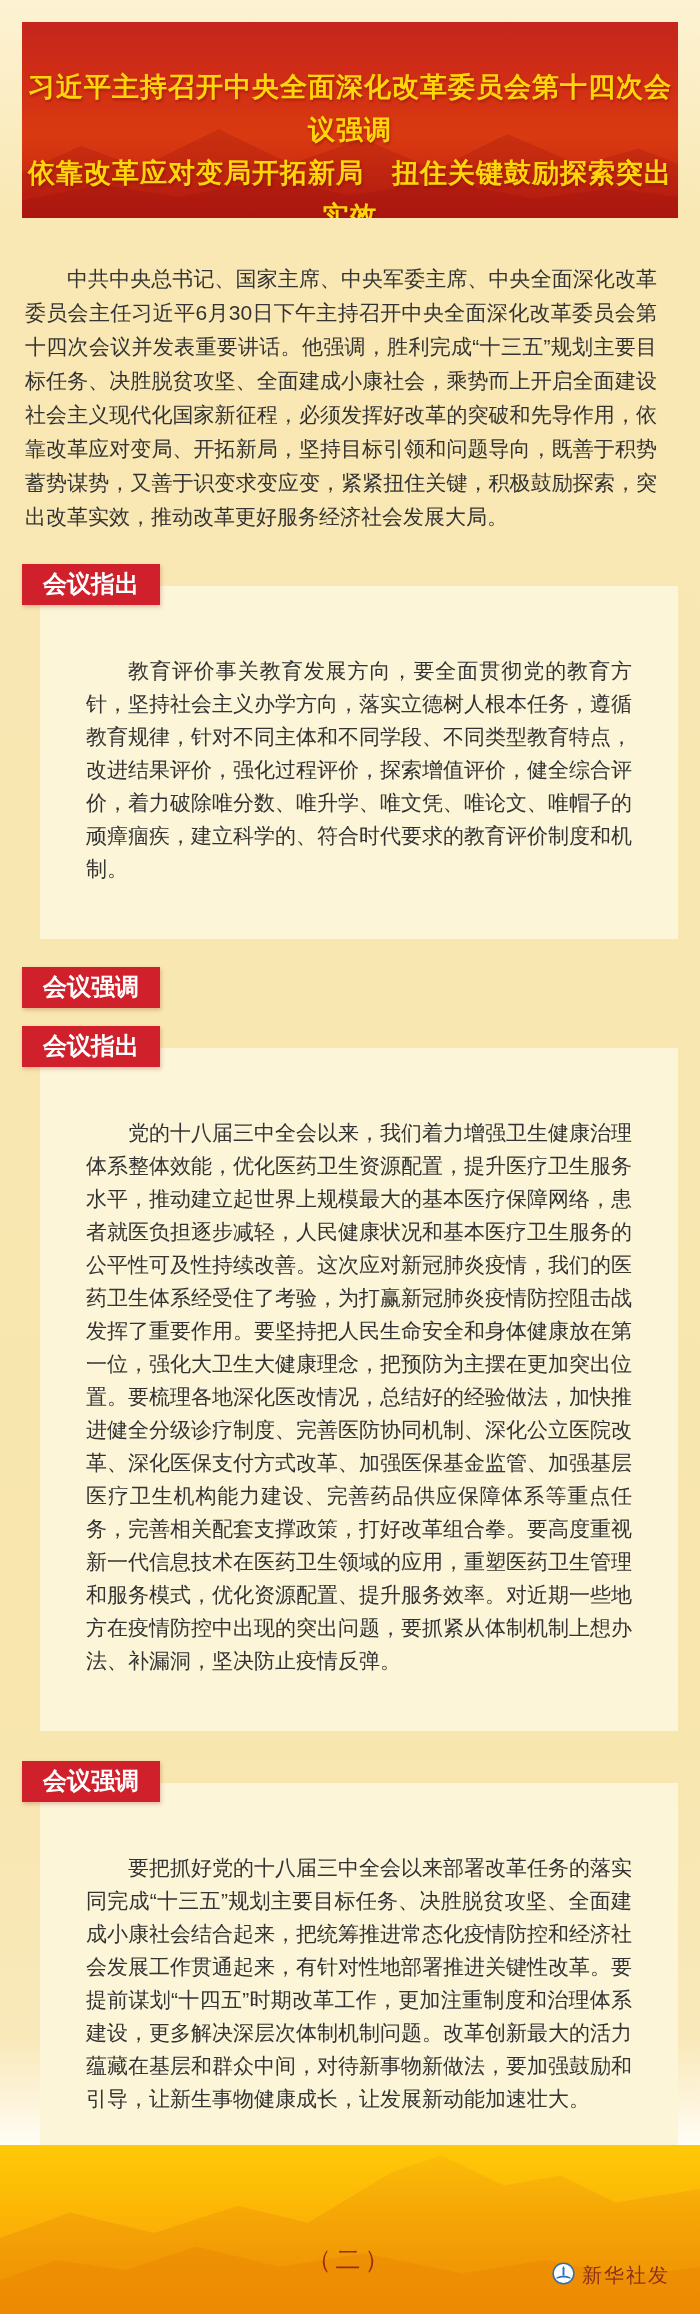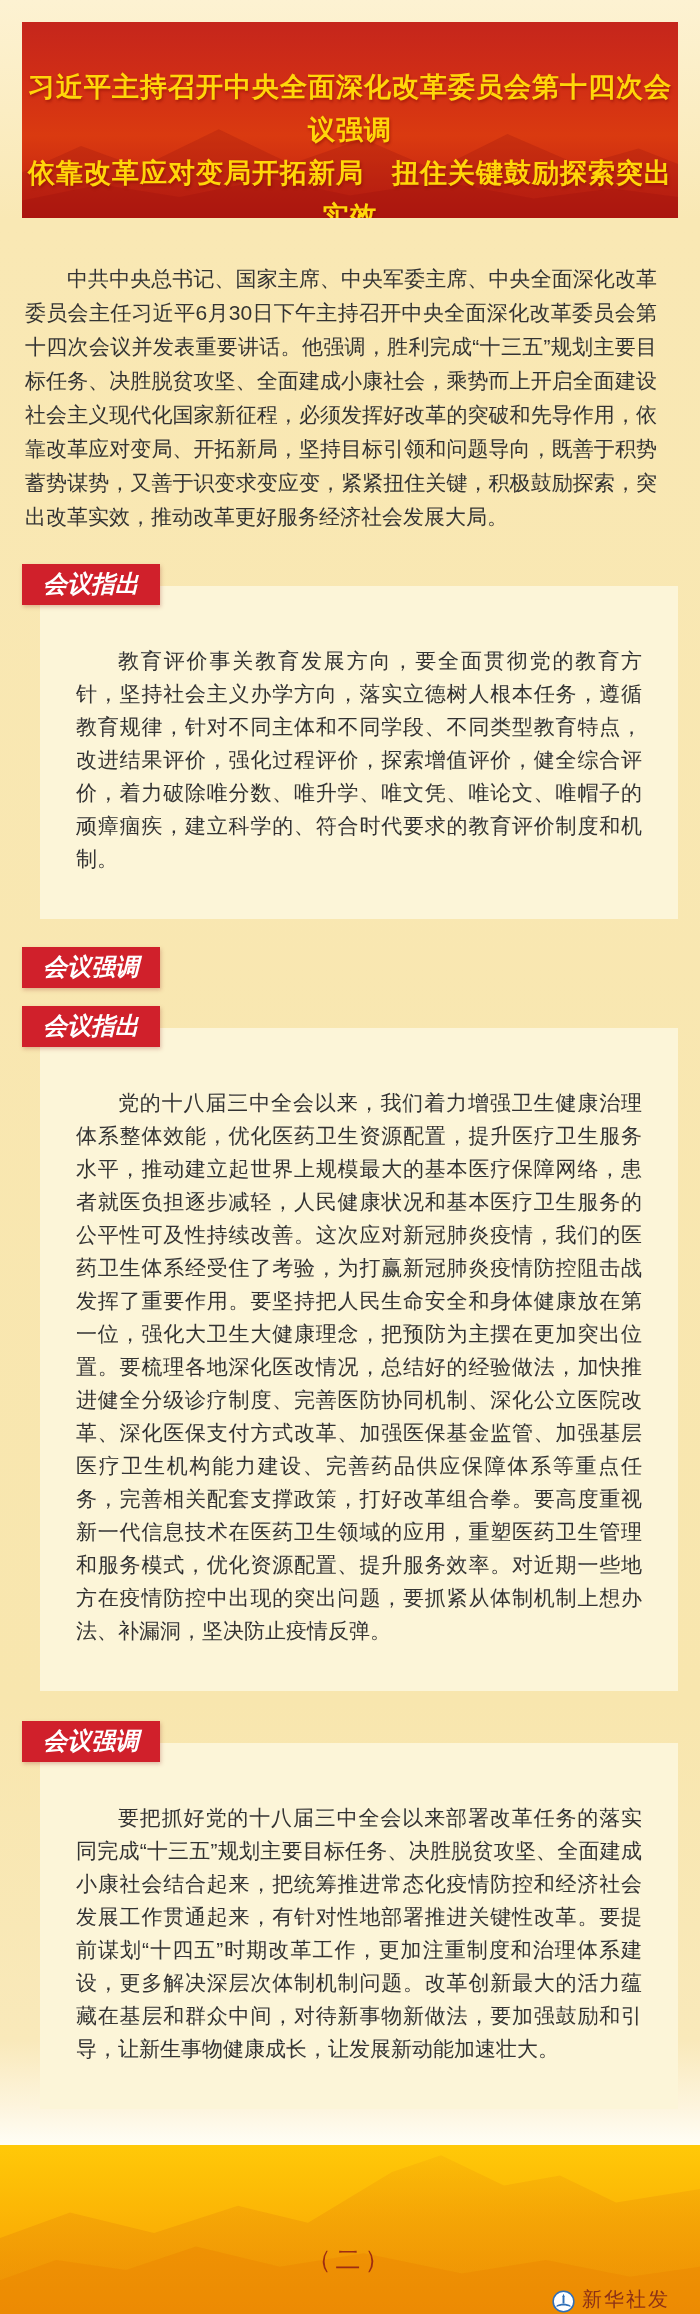--- a/index.html
+++ b/index.html
@@ -65,29 +65,28 @@
     position: relative;
     z-index: 2;
     margin-left: 22px;
     background: #d0202b;
     color: #ffffff;
     font-weight: bold;
     font-size: 24px;
     line-height: 26px;
     padding: 7px 21px 8px 21px;
     box-shadow: 1px 2px 4px rgba(140, 20, 20, .25);
-    font-style: italic;
   }
   .panel {
     margin: -19px 22px 0 40px;
     background: #fcf5d8;
     padding: 52px 30px 38px 30px;
   }
   .panel p {
-    margin: 6px;
+    margin: 16px;
     font-size: 21px;
     line-height: 33px;
     color: #333;
     text-align: justify;
     text-indent: 2em;
   }
 
   
   .footer {
     position: absolute;
@@ -111,22 +110,22 @@
     position: absolute;
     left: 0; right: 0; top: 98px;
     text-align: center;
     color: #9d2d12;
     font-size: 25px;
     letter-spacing: 4px;
     z-index: 6;
   }
   .credit {
     position: absolute;
-    right: 30px; bottom: 1px;
-    display: flex; align-items: flex-end; gap: 7px;
+    right: 30px; bottom: 25px;
+    display: flex; align-items: flex-start; gap: 7px;
     z-index: 6;
   }
   .credit-label {
     color: #8c3116;
     font-size: 20px;
     letter-spacing: 2px;
   }
 </style>
 </head>
 <body>

